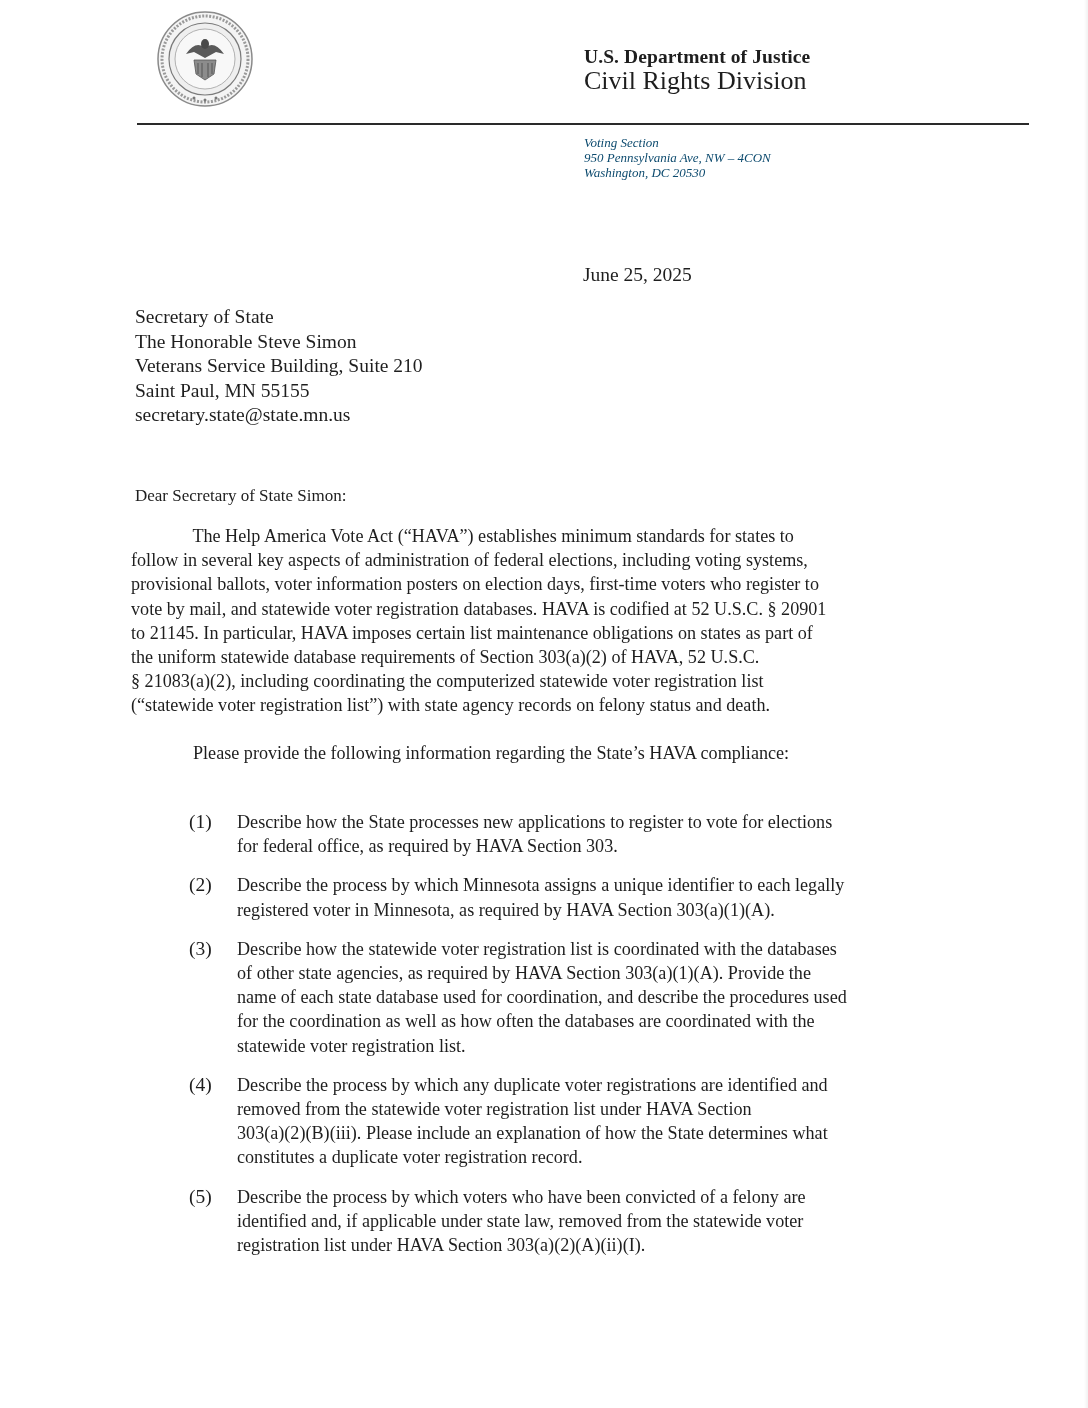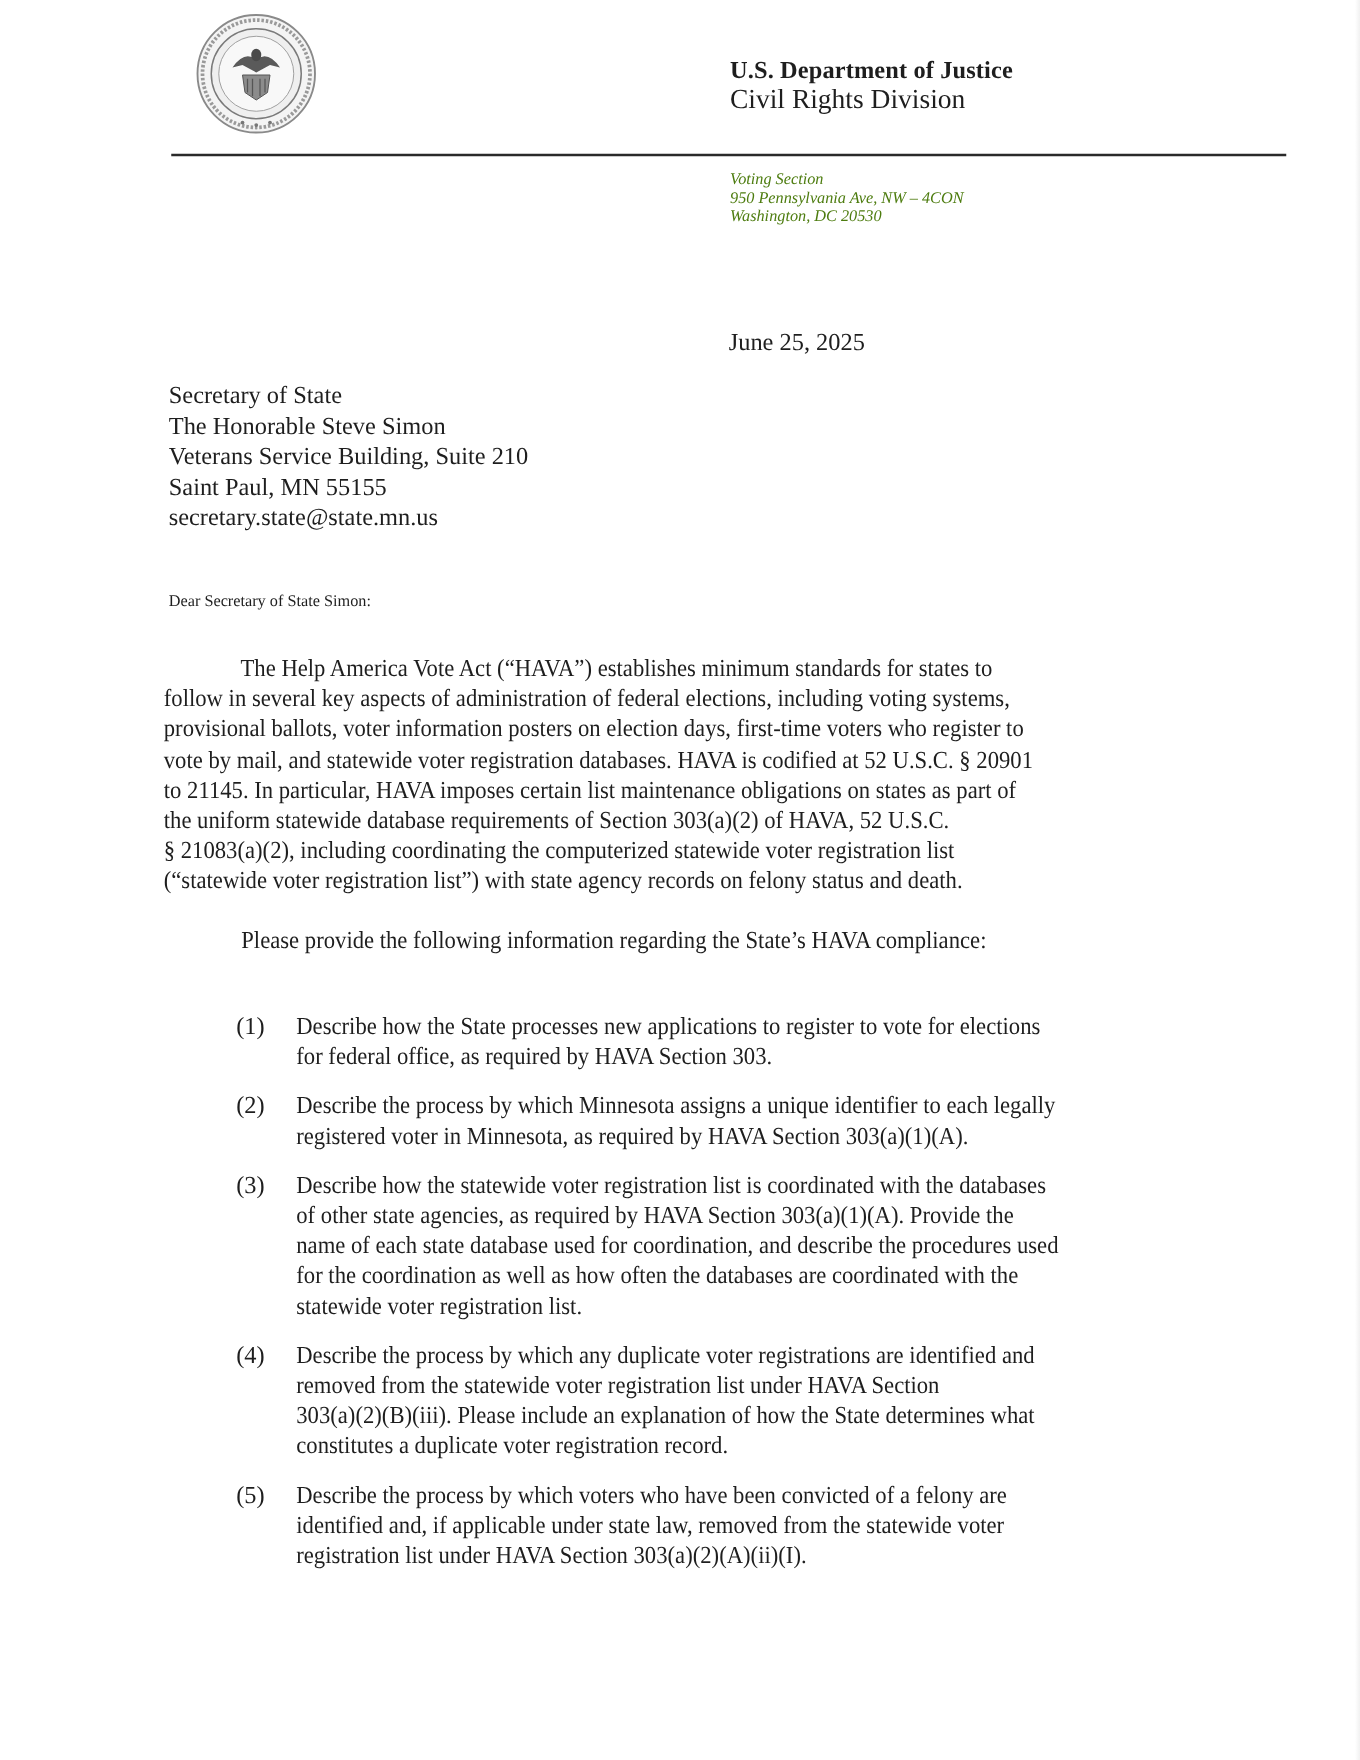--- a/index.html
+++ b/index.html
@@ -28,59 +28,59 @@
       top: 30px;
       font-size: 19.5px;
       font-weight: bold;
       letter-spacing: 0.1px;
       margin-top: 16px;
     }
     .division {
       position: absolute;
       left: 584px;
       top: 66px;
-      font-size: 22px;
+      font-size: 26px;
     }
     .rule {
       position: absolute;
       left: 137px;
       top: 123px;
       width: 892px;
       height: 2px;
       background: #2a2a2a;
     }
     .section-addr {
       position: absolute;
       left: 584px;
       top: 135px;
       font-size: 13px;
       font-style: italic;
       line-height: 15px;
-      color: #4d7c0f;
+      color: #0c4a6e;
     }
     .date {
       position: absolute;
       left: 583px;
       top: 233px;
       font-size: 19.5px;
       margin-top: 31px;
     }
     .recipient {
       position: absolute;
       left: 135px;
       top: 305px;
       font-size: 19.5px;
       line-height: 24.5px;
     }
     .recipient div { white-space: nowrap; }
     .salutation {
       position: absolute;
       left: 135px;
-      top: 473px;
-      font-size: 13px;
+      top: 486px;
+      font-size: 17px;
     }
     .para {
       position: absolute;
       left: 131px;
       top: 524px;
       width: 830px;
       font-size: 19.5px;
       line-height: 24.2px;
       text-indent: 66px;
       transform: scaleX(0.93);

